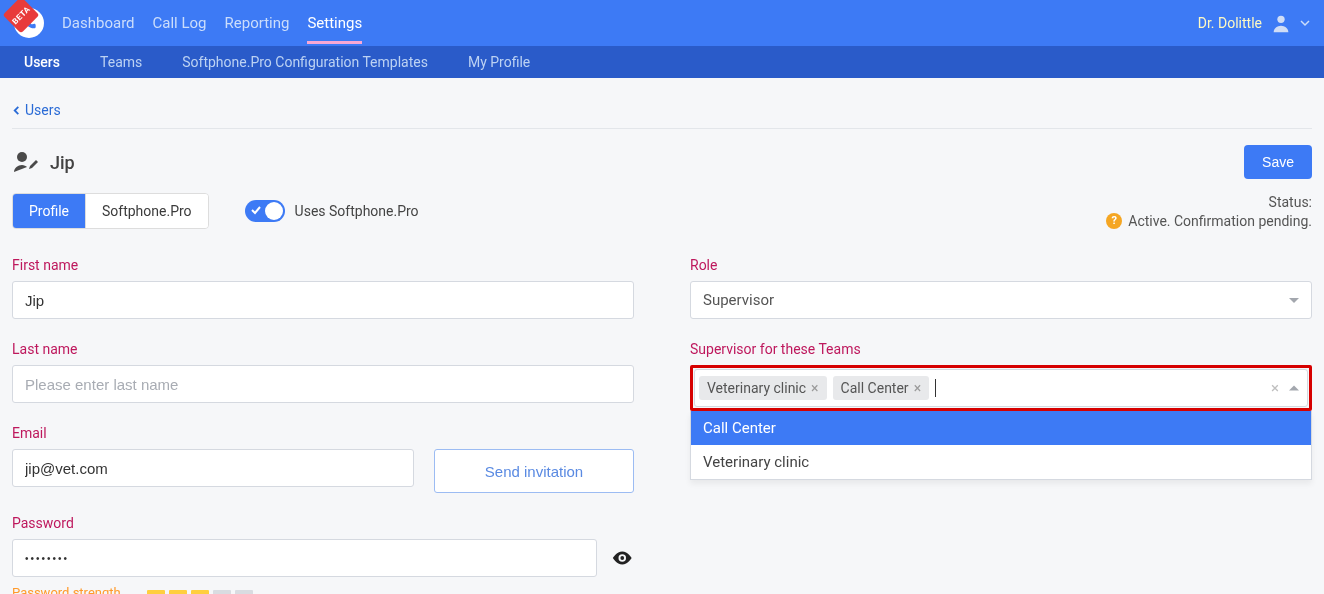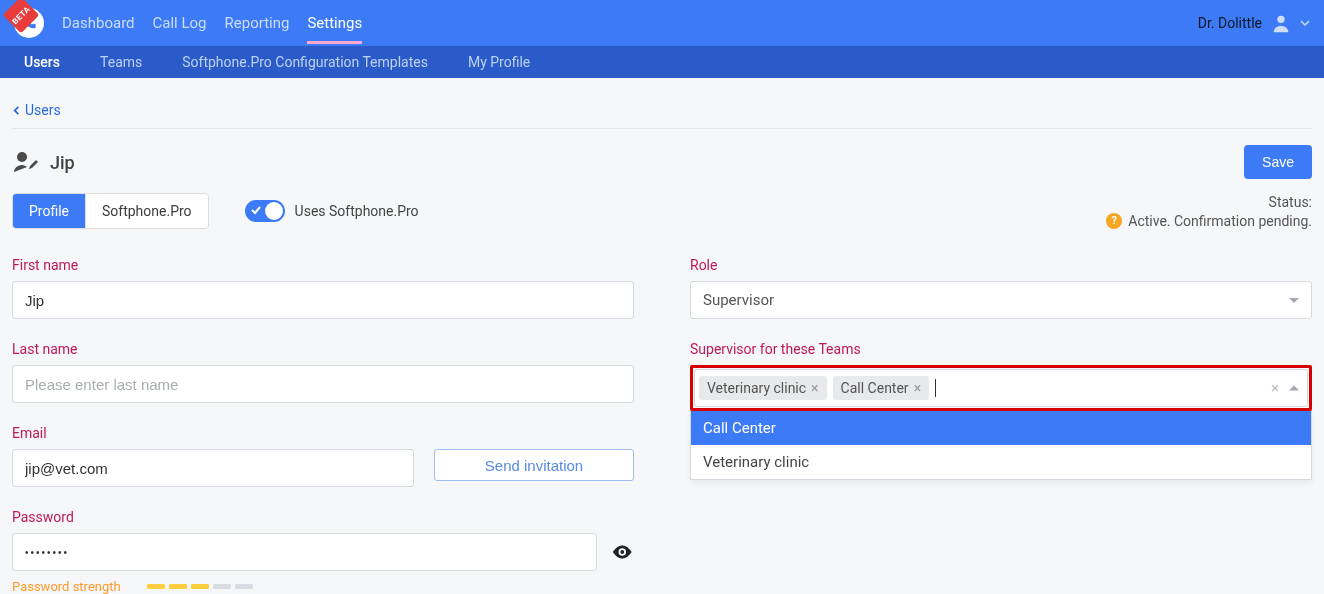--- a/index.html
+++ b/index.html
@@ -38,21 +38,21 @@
     width:26px; height:26px;
     background:#e83b3b; transform: rotate(-45deg);
     border-radius:3px;
     display:flex; align-items:center; justify-content:center;
     font-size:8px; color:#fff; font-weight:700; letter-spacing:0.5px;
   }
   .nav-items { display:flex; gap: 18px; }
   .nav-item { font-size:15px; color:#cbddfb; cursor:pointer; padding: 12px 0; }
   .nav-item.active { color:#fff; border-bottom: 3px solid #f9a8d4; padding-bottom:9px; }
   .topbar-spacer { flex:1; }
-  .user-area { display:flex; align-items:center; gap:8px; color:#0f172a; font-size:14px; cursor:pointer; }
+  .user-area { display:flex; align-items:center; gap:8px; color:#fef9c3; font-size:14px; cursor:pointer; }
   .avatar-icon { width:22px; height:22px; fill:#d0ddf6; }
   .caret-down { width:10px; height:10px; fill:#cbddfb; }
 
   
   .subnav {
     height: 32px;
     background: #2a5bc9;
     display:flex; align-items:center;
     padding: 0 24px; gap: 40px;
   }
@@ -105,21 +105,21 @@
   .field-label { font-size:14px; color:#be185d; margin-bottom:8px; display:block; }
   .input {
     width:100%; height:38px; border:1px solid #d5d9e0; border-radius:3px;
     padding: 0 12px; font-size:15px; color:#333; background:#fff;
   }
   .input::placeholder { color:#a8acb3; }
 
   .email-row { display:flex; gap:20px; align-items:flex-start; }
   .email-row .input { flex:1; max-width: 420px; }
   .btn-outline {
-    height:32px; padding: 0 28px;
+    height:44px; padding: 0 28px;
     border:1px solid #9cbcf3; border-radius:3px;
     background:#fff; color:#5a8ae2; font-size:15px; cursor:pointer;
     width: 200px;
   }
 
   .pw-row { display:flex; gap:14px; align-items:center; }
   .pw-row .input { max-width: 600px; letter-spacing:2px; font-size:10px; }
   .eye-icon { width:24px; height:24px; fill:#222; cursor:pointer; }
 
   .strength-row { display:flex; align-items:center; gap:26px; margin-top:8px; font-size:13px; }

